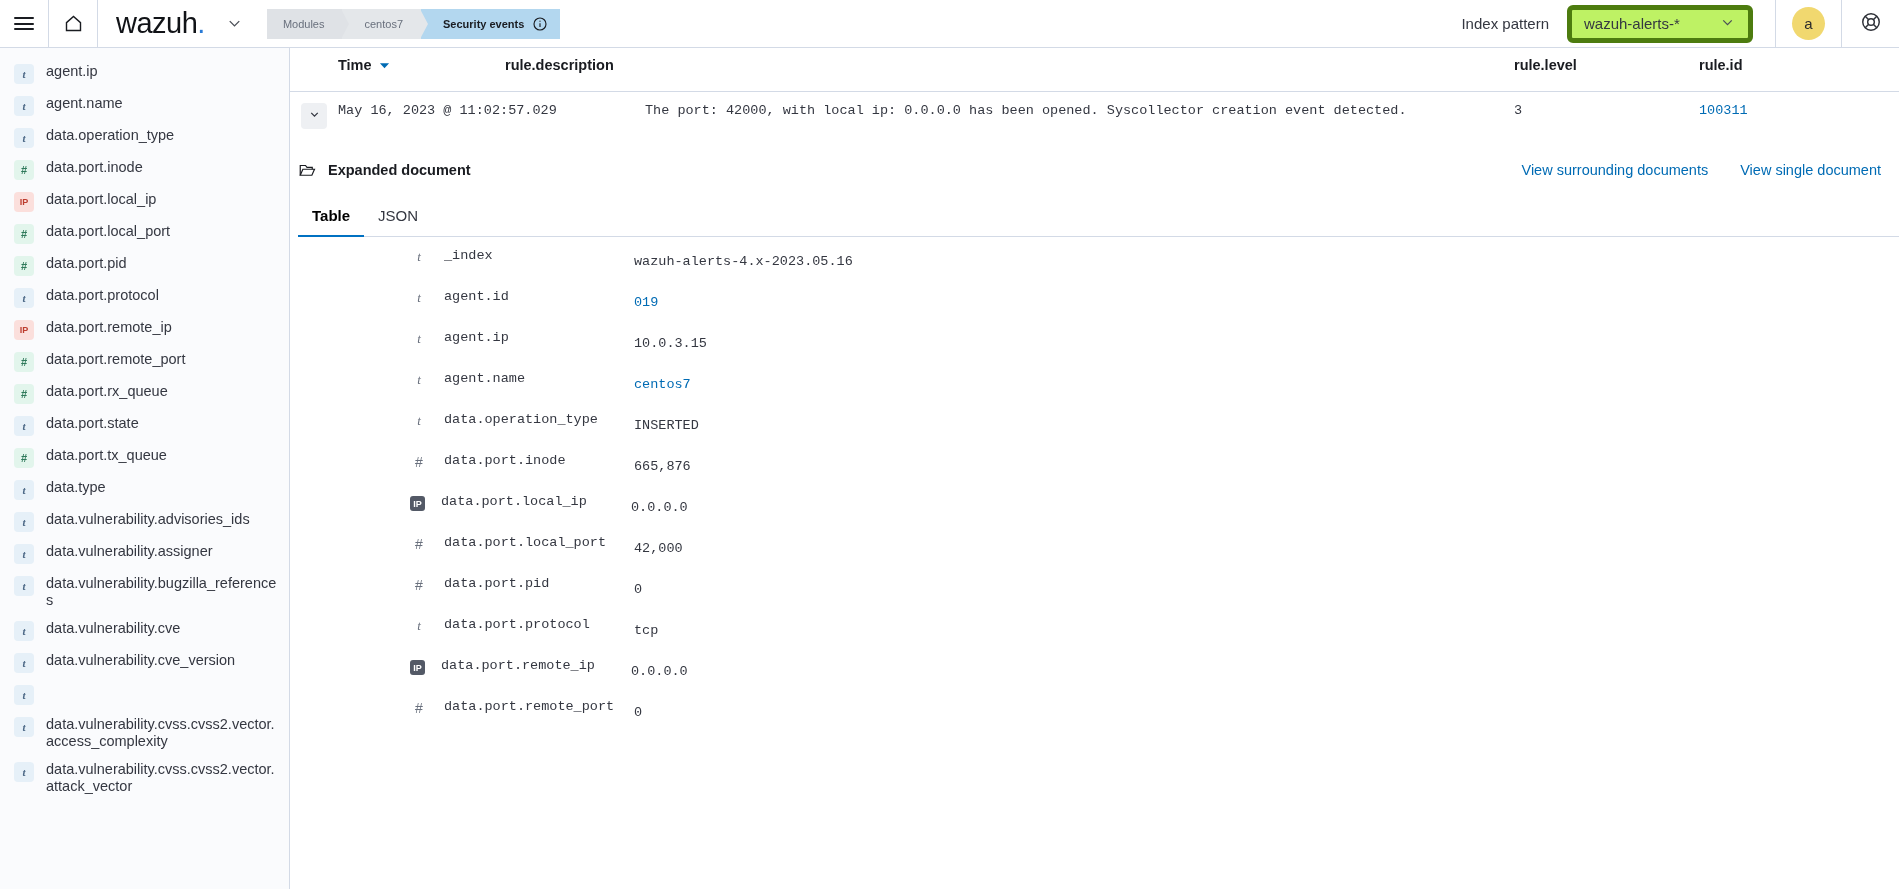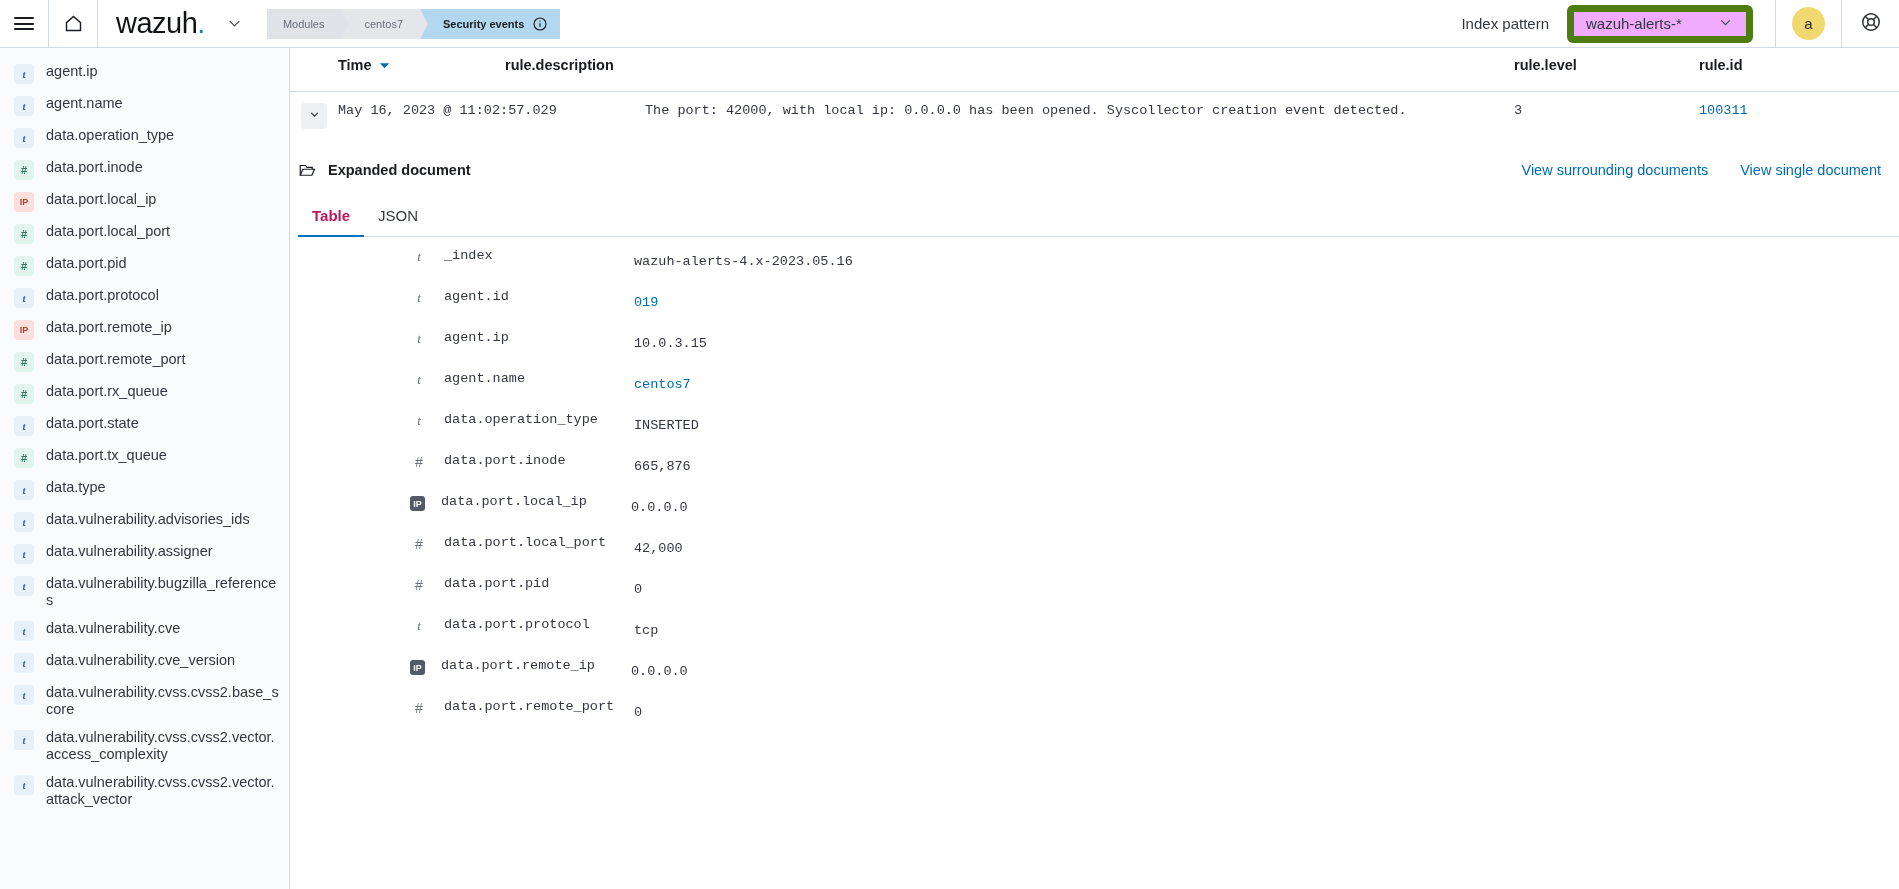--- a/index.html
+++ b/index.html
@@ -83,22 +83,22 @@
   .crumb.active::after { display: none; }
   .crumb .info-ico { margin-left: 8px; display: inline-flex; }
 
   .hdr-right {
     margin-left: auto;
     display: flex; align-items: center; height: 47px;
   }
   .index-label { font-size: 15px; color: #343741; margin-right: 18px; white-space: nowrap; }
   .index-select {
     width: 186px; height: 38px;
-    background: #f0abfc;
-    border: 7px solid #4d7c0f;
+    background: #bef264;
+    border: 5px solid #4d7c0f;
     border-radius: 6px;
     display: flex; align-items: center;
     padding: 0 12px;
     font-size: 15px;
     color: #343741;
     cursor: pointer;
   }
   .index-select .caret { margin-left: auto; }
   .avatar-wrap { display: flex; align-items: center; height: 47px; padding: 0 16px; border-left: 1px solid #d3dae6; margin-left: 22px; }
   .avatar {
@@ -216,21 +216,21 @@
     padding-right: 18px;
   }
   .tab {
     font-size: 15px;
     color: #343741;
     padding: 6px 14px 11px 14px;
     cursor: pointer;
     border-bottom: 2px solid transparent;
     margin-bottom: -1px;
   }
-  .tab.sel { color: #be185d; font-weight: 700; border-bottom-color: #0071c2; }
+  .tab.sel { color: #000000; font-weight: 700; border-bottom-color: #0071c2; }
 
   .fields-table { padding-top: 8px; }
   .frow {
     display: flex;
     align-items: flex-start;
     height: 41px;
   }
   .frow .ficon {
     width: 18px;
     flex: 0 0 18px;
@@ -420,21 +420,20 @@
       <div class="field">
         <span class="ftype t">t</span>
         <span class="fname">data.vulnerability.cve</span>
       </div>
       <div class="field">
         <span class="ftype t">t</span>
         <span class="fname">data.vulnerability.cve_version</span>
       </div>
       <div class="field">
         <span class="ftype t">t</span>
-        <span class="fname">data.vulnerability.cvss.cvss2.base_score</span>
       </div>
       <div class="field">
         <span class="ftype t">t</span>
         <span class="fname">data.vulnerability.cvss.cvss2.vector.access_complexity</span>
       </div>
       <div class="field">
         <span class="ftype t">t</span>
         <span class="fname">data.vulnerability.cvss.cvss2.vector.attack_vector</span>
       </div>
     </div>

